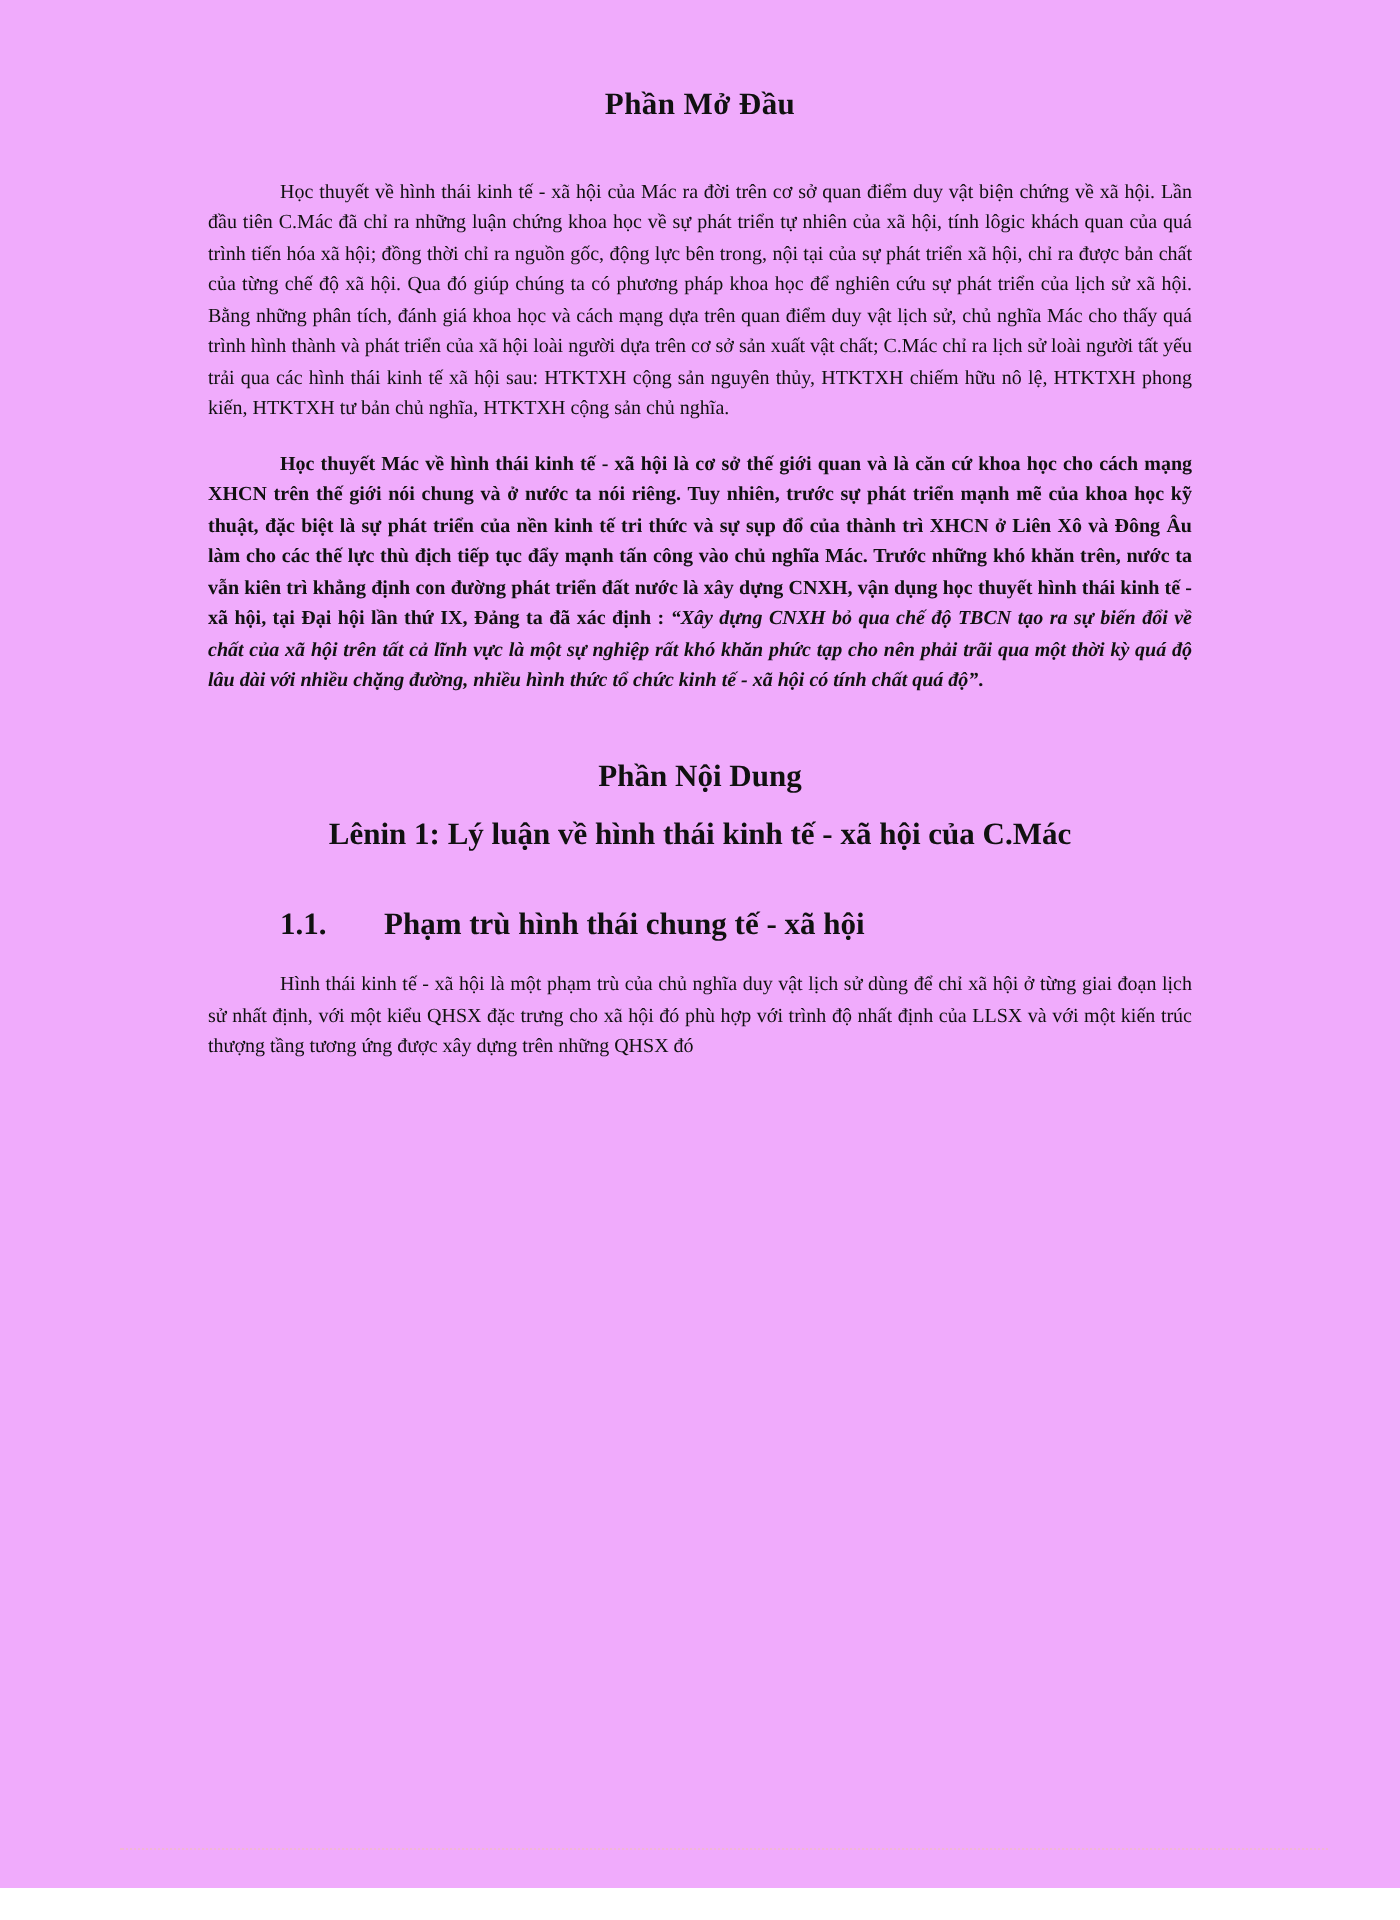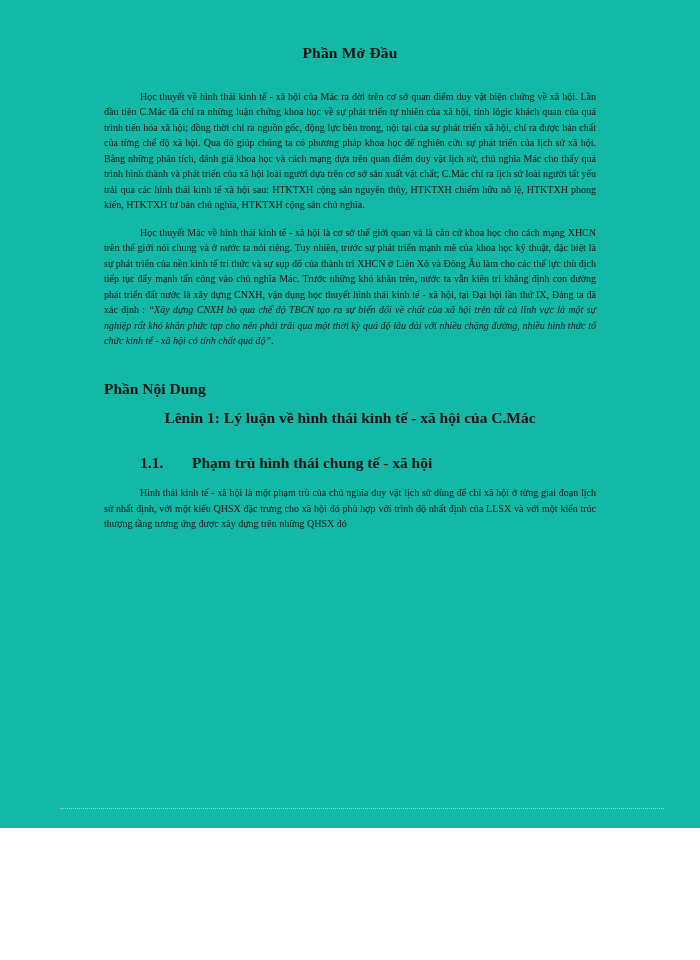--- a/index.html
+++ b/index.html
@@ -16,38 +16,38 @@
     font-family: "Liberation Serif", "DejaVu Serif", serif;
     color: #111111;
     -webkit-font-smoothing: antialiased;
   }
 
   .page {
     position: absolute;
     left: 0;
     top: 0;
     width: 700px;
-    height: 828px;
-    background: #14b8a6;
+    height: 944px;
+    background: #f0abfc;
     box-sizing: border-box;
     padding: 44px 104px 0 104px;
   }
 
   
   .doc-title {
     text-align: center;
     font-weight: bold;
     font-size: 15.5px;
     letter-spacing: 0.2px;
     margin: 0 0 26px 0;
     line-height: 1.2;
   }
 
   .section-title {
-    text-align: left;
+    text-align: center;
     font-weight: bold;
     font-size: 15.5px;
     margin: 0;
     line-height: 1.25;
   }
   .section-title.spaced-top { margin-top: 30px; }
 
   .chapter-title {
     text-align: center;
     font-weight: bold;
@@ -68,21 +68,21 @@
   
   p.body {
     font-size: 10px;
     line-height: 1.55;
     text-align: justify;
     text-justify: inter-word;
     margin: 0 0 2px 0;
     text-indent: 36px;
     hyphens: none;
   }
-  p.body.tight { margin-bottom: 11px; }
+  p.body.tight { margin-bottom: 11px; font-weight: bold; }
   p.body.gap-before { margin-top: 12px; }
 
   p.body.bold-para {
     font-weight: bold;
   }
 
   .quote {
     font-style: italic;
   }
 

